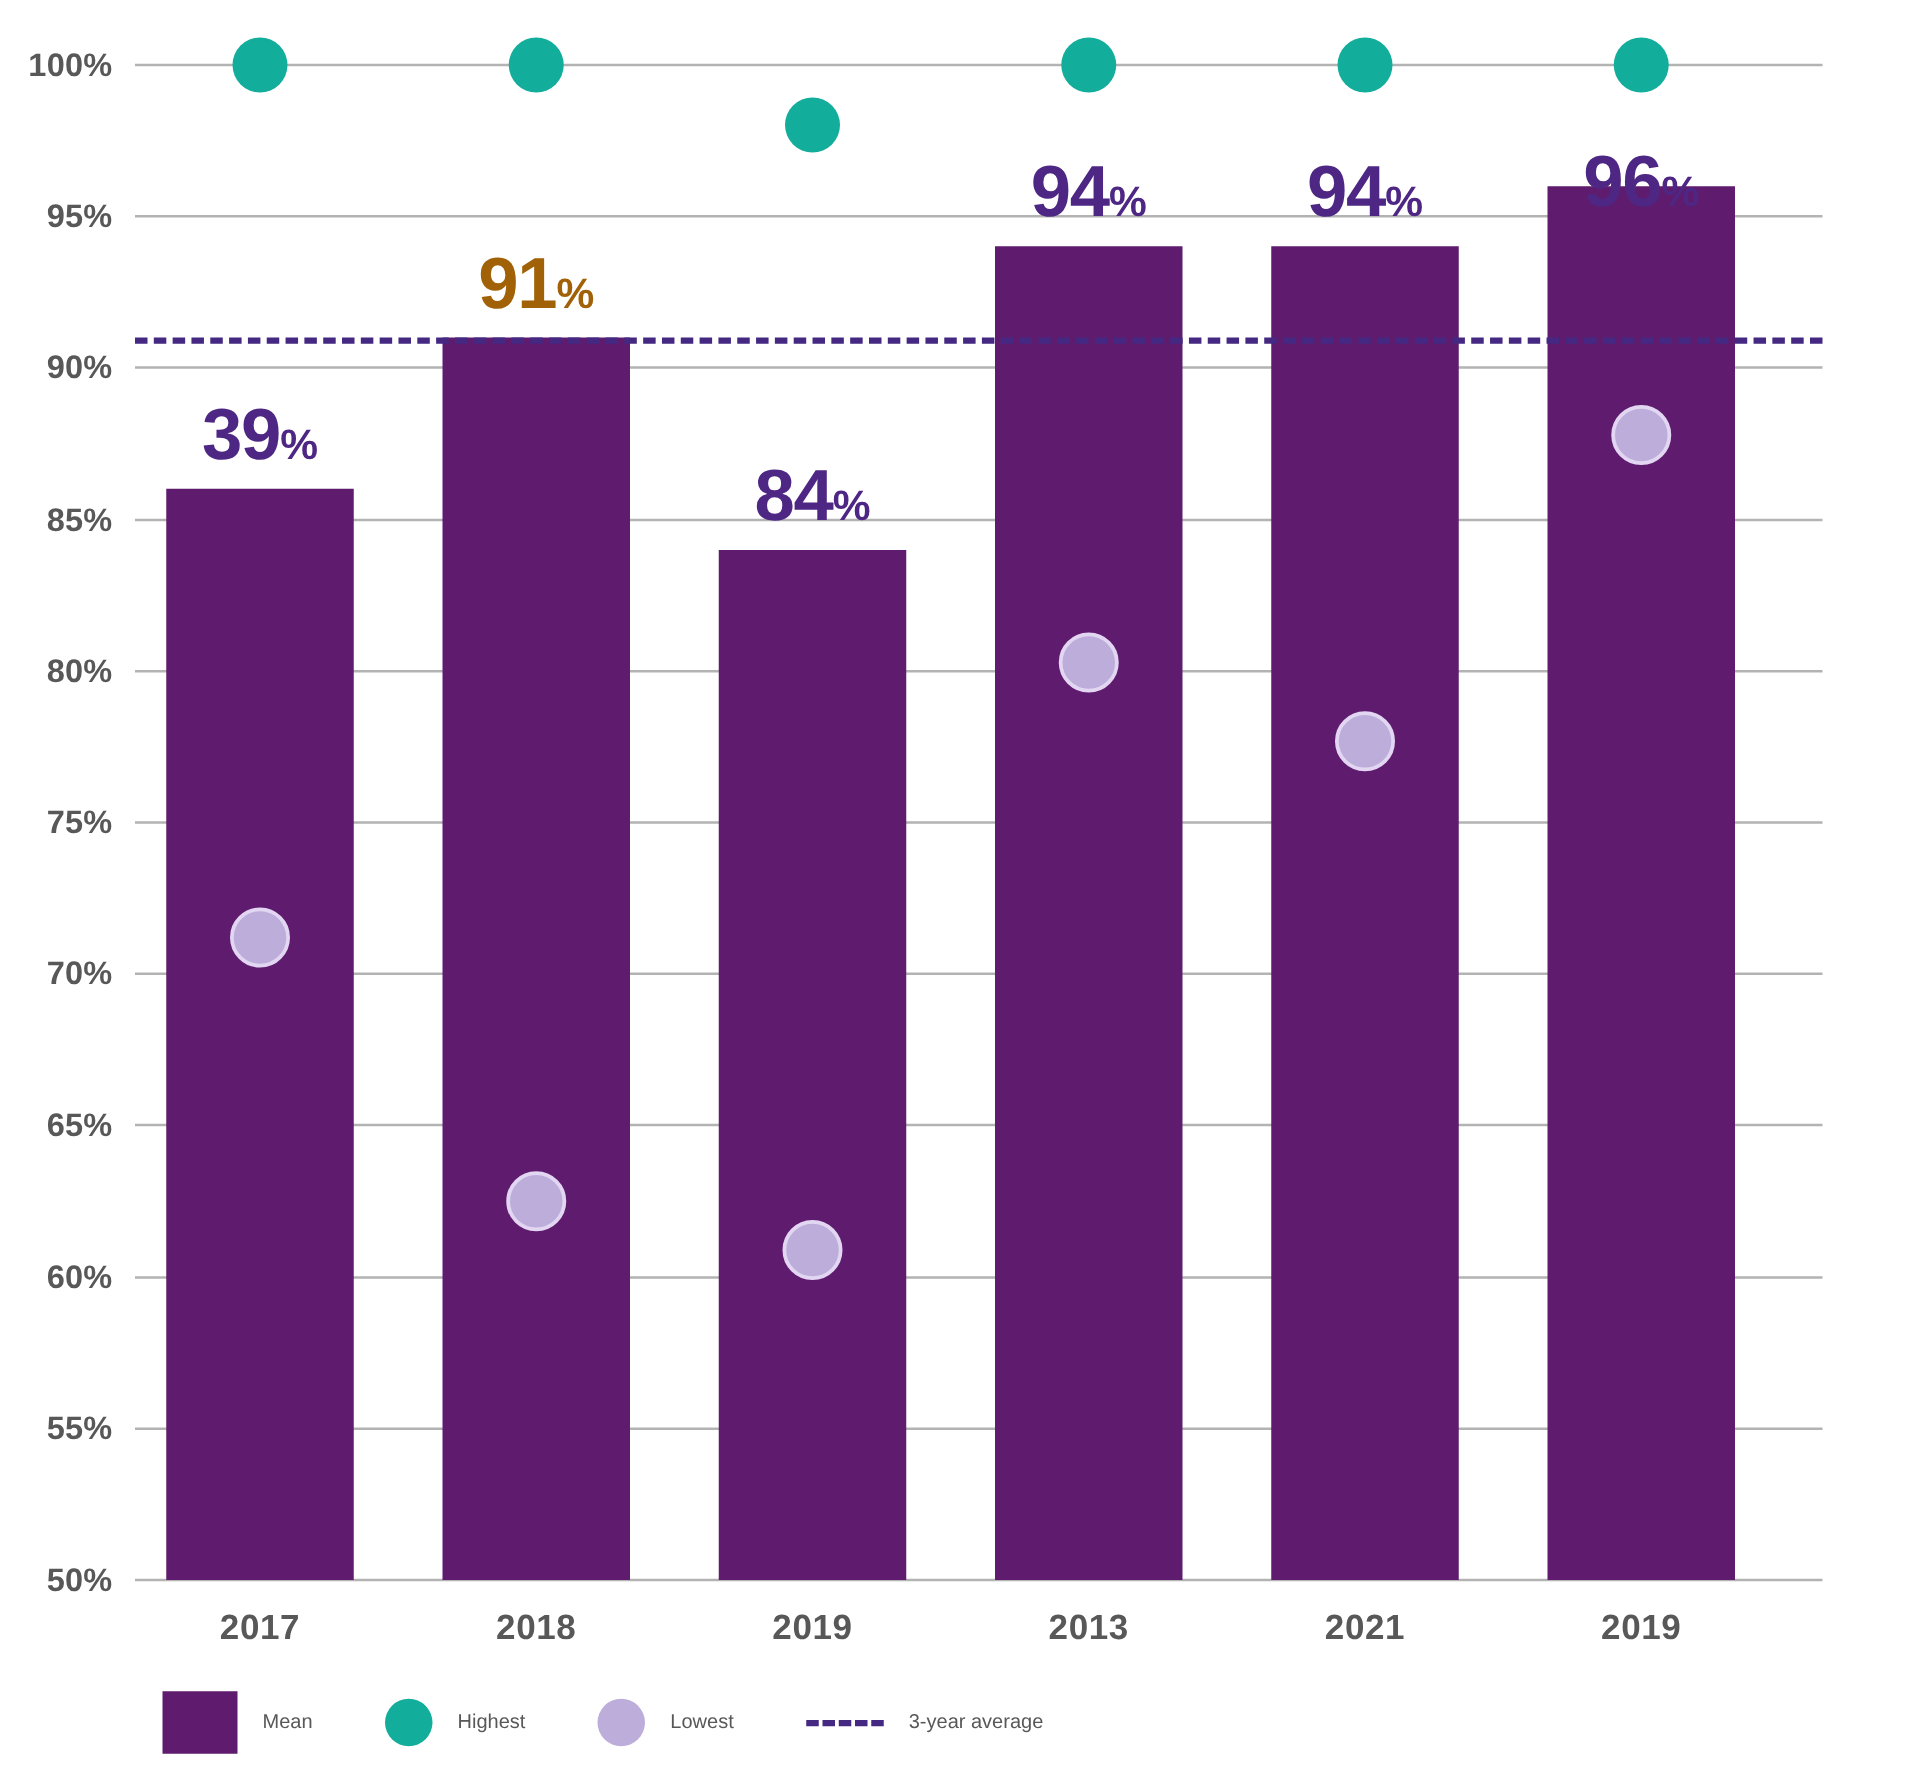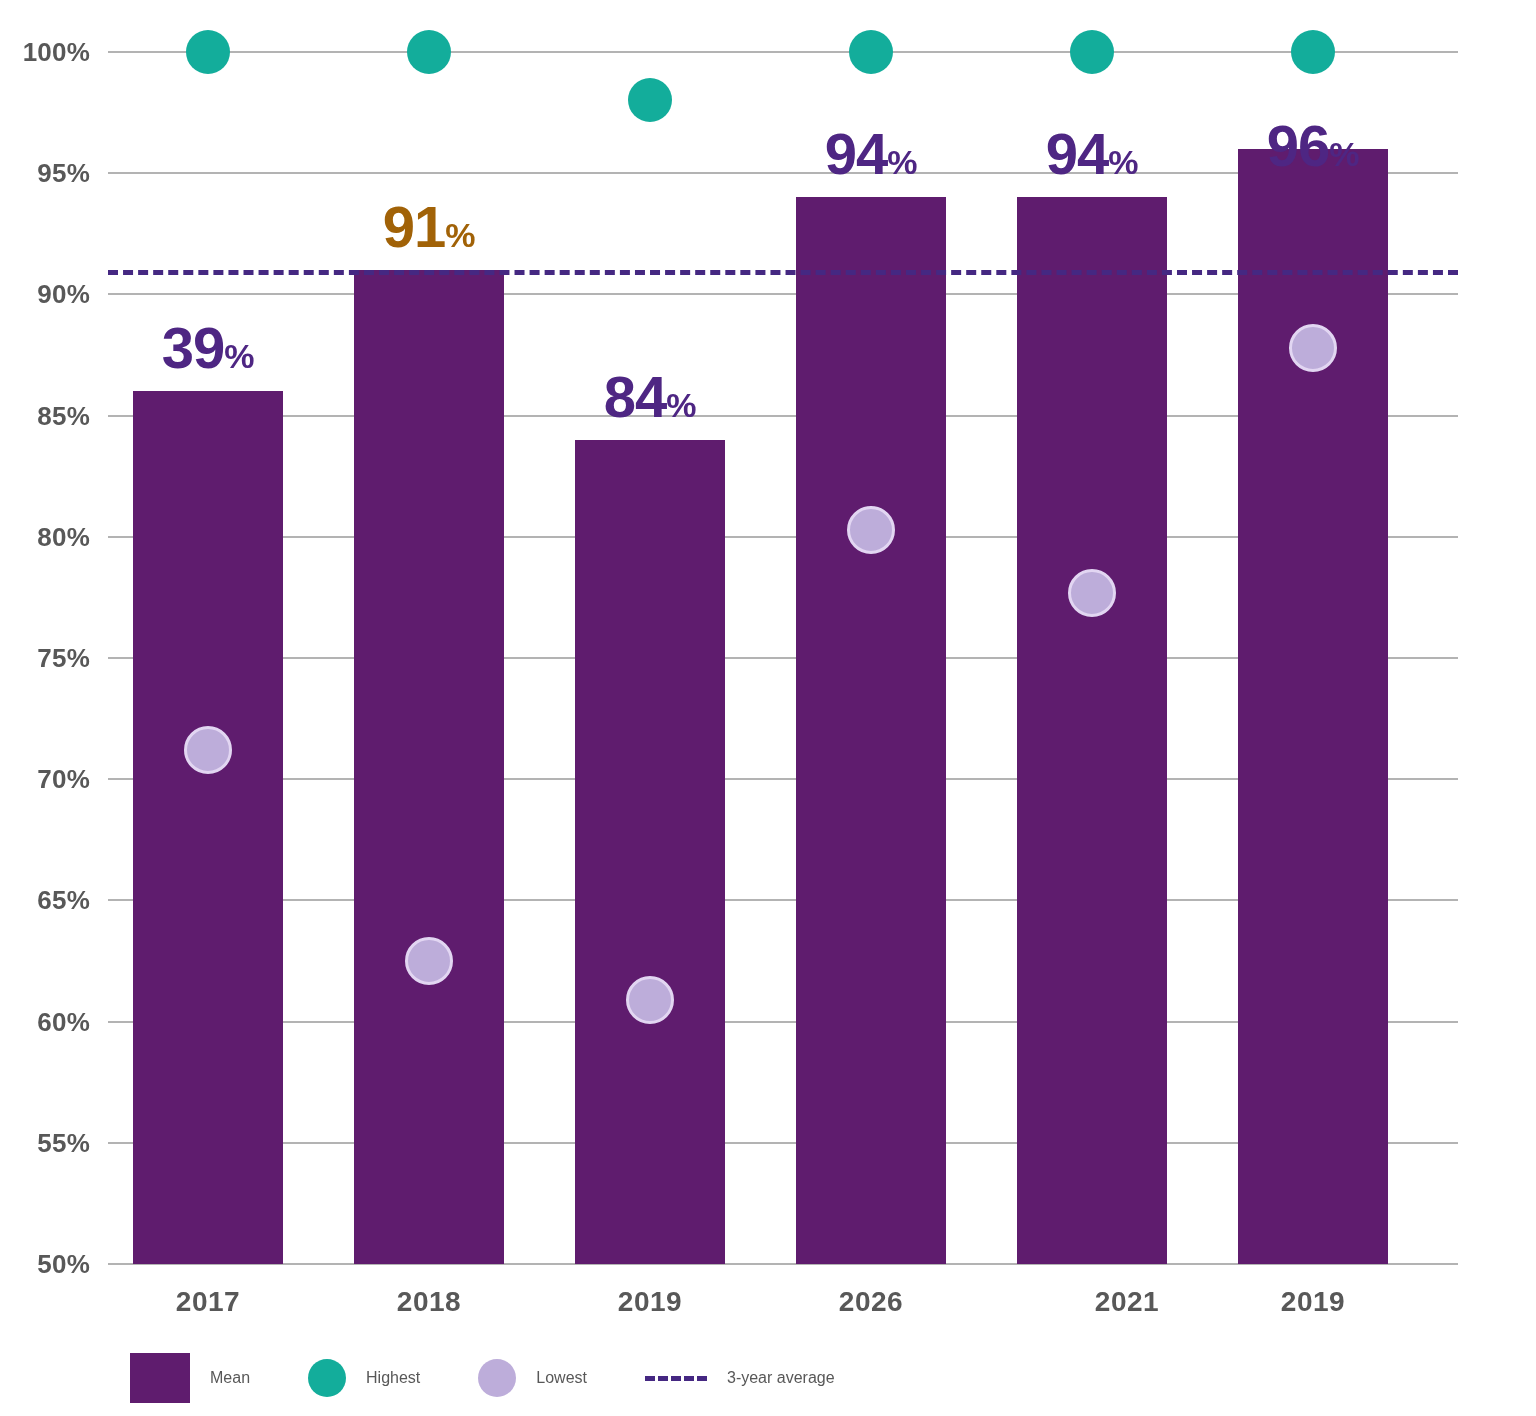--- a/index.html
+++ b/index.html
@@ -203,22 +203,22 @@
         <div class="bar-label" style="left: 871px; top: 125.44px; color: rgb(78, 38, 131);"><span class="num">94</span><span class="pct">%</span></div>
         <div class="bar-label" style="left: 1092px; top: 125.44px; color: rgb(78, 38, 131);"><span class="num">94</span><span class="pct">%</span></div>
         <div class="bar-label" style="left: 1313px; top: 76.96px; color: rgb(78, 38, 131); margin-top: 40px;"><span class="num">96</span><span class="pct">%</span></div>
       </div>
   </div>
 
   <div id="xaxis">
       <div class="xtick-label" style="left: 208px; top: 8px;">2017</div>
       <div class="xtick-label" style="left: 429px; top: 8px;">2018</div>
       <div class="xtick-label" style="left: 650px; top: 8px;">2019</div>
-      <div class="xtick-label" style="left: 871px; top: 8px;">2026</div>
-      <div class="xtick-label" style="left: 1092px; top: 8px; margin-left: 35px;">2021</div>
+      <div class="xtick-label" style="left: 871px; top: 8px;">2013</div>
+      <div class="xtick-label" style="left: 1092px; top: 8px;">2021</div>
       <div class="xtick-label" style="left: 1313px; top: 8px;">2019</div>
     </div>
 
   <div id="legend">
       <div class="legend-item">
         <div class="swatch-bar" style="background: rgb(95, 28, 110);"></div>
         <span class="legend-label">Mean</span>
       </div>
       <div class="legend-item">
         <div class="swatch-circle" style="background: rgb(19, 173, 155);"></div>

